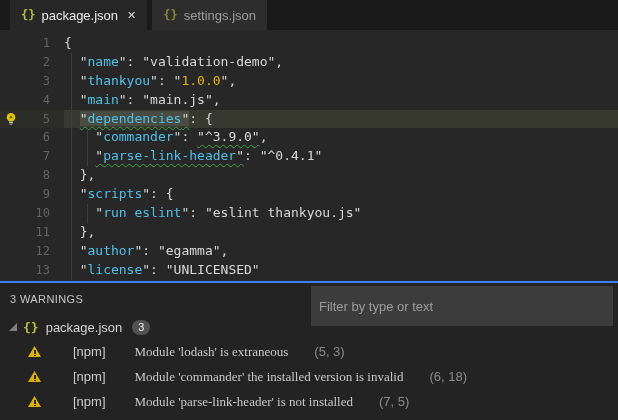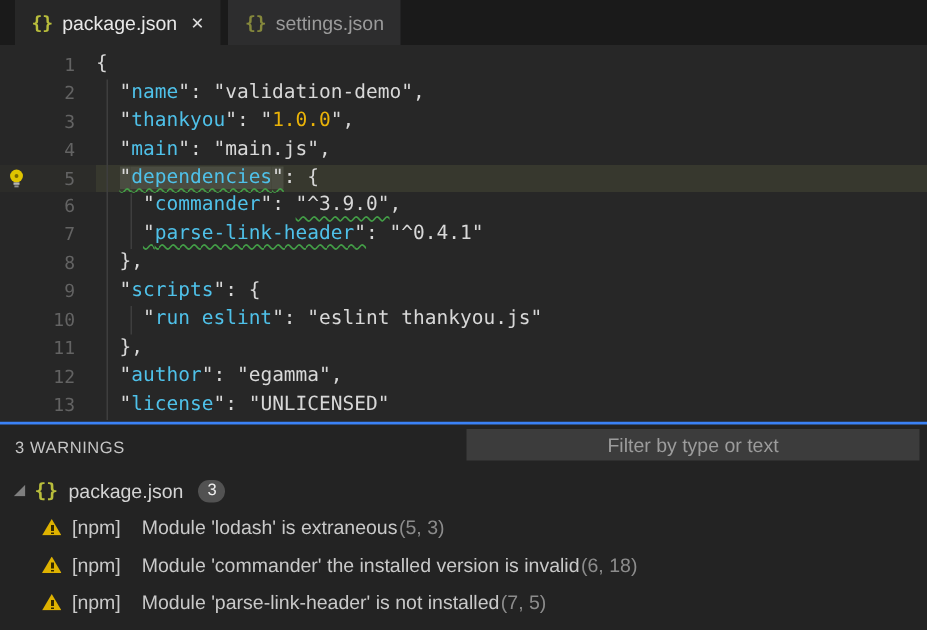--- a/index.html
+++ b/index.html
@@ -30,35 +30,35 @@
   .n{color:#eab308;text-align:center;}
   .sq{text-decoration:underline wavy #43a047 1px;text-underline-offset:3px;text-decoration-skip-ink:none;}
   .hl{background:#4a4c41;}
   .iguide{position:absolute;width:1px;background:#3e3e3e;z-index:2;pointer-events:none;}
   #g1{left:71px;top:23px;height:227px;} #g2{left:87px;top:99px;height:37px;} #g3{left:87px;top:174px;height:19px;}
 
   
   .panel{height:139px;background:#232323;border-top:2px solid #3b82f6;box-sizing:border-box;}
   .panel-header{position:relative;height:30px;}
   .summary{position:absolute;left:10px;top:10px;font-size:11px;color:#c5c5c5;letter-spacing:.4px;}
-  .filter{position:absolute;right:5px;top:3px;width:302px;height:21px;background:#3c3c3c;border:0;
+  .filter{position:absolute;right:5px;top:3px;width:302px;height:40px;background:#3c3c3c;border:0;
           color:#e0e0e0;font-size:13px;padding:0 8px;outline:none;box-sizing:border-box;
-          font-family:"Liberation Sans",sans-serif;text-align:center;}
+          font-family:"Liberation Sans",sans-serif;}
   .filter::placeholder{color:#9c9c9c;}
   .tree-row{display:flex;align-items:center;height:24px;margin-top:2px;cursor:pointer;}
   .twistie{width:8px;height:8px;margin-left:9px;background:#7f7f7f;clip-path:polygon(100% 0,100% 100%,0 100%);}
   .jicon{margin-left:6px;color:#b9be3c;font-weight:700;font-size:13px;font-family:"DejaVu Sans Mono",monospace;}
   .fname{margin-left:7px;color:#d4d4d4;font-size:13px;}
   .badge{margin-left:10px;background:#525252;color:#efefef;font-size:11px;border-radius:9px;padding:1px 6px 2px;}
-  .prob-row{display:flex;align-items:center;height:25px;padding-left:28px;font-size:13px;color:#c9c9c9;cursor:pointer;}
+  .prob-row{display:flex;align-items:center;height:25px;padding-left:28px;font-size:13px;color:#c9c9c9;cursor:pointer;gap:25px;}
   .warn-icon{position:relative;flex:0 0 13px;width:13px;height:11px;background:#deb200;
              clip-path:polygon(50% 0,100% 100%,0 100%);}
   .warn-icon .stem{position:absolute;left:5.5px;top:3.5px;width:2px;height:4px;background:#332800;}
   .warn-icon .dot{position:absolute;left:5.5px;top:8.6px;width:2px;height:1.6px;background:#332800;}
-  .src{margin-left:7px;} .msg{margin-left:14px;} .pos{margin-left:1px;color:#8c8c8c;}
+  .src{margin-left:7px;} .msg{margin-left:4px;font-family:Liberation Serif, serif;} .pos{margin-left:1px;color:#8c8c8c;}
 </style>
 </head>
 <body>
 
 <div id="app">
 
   <div class="tabbar">
     <div class="tab active">
       <span class="ticon">{}</span>
       <span>package.json</span>

